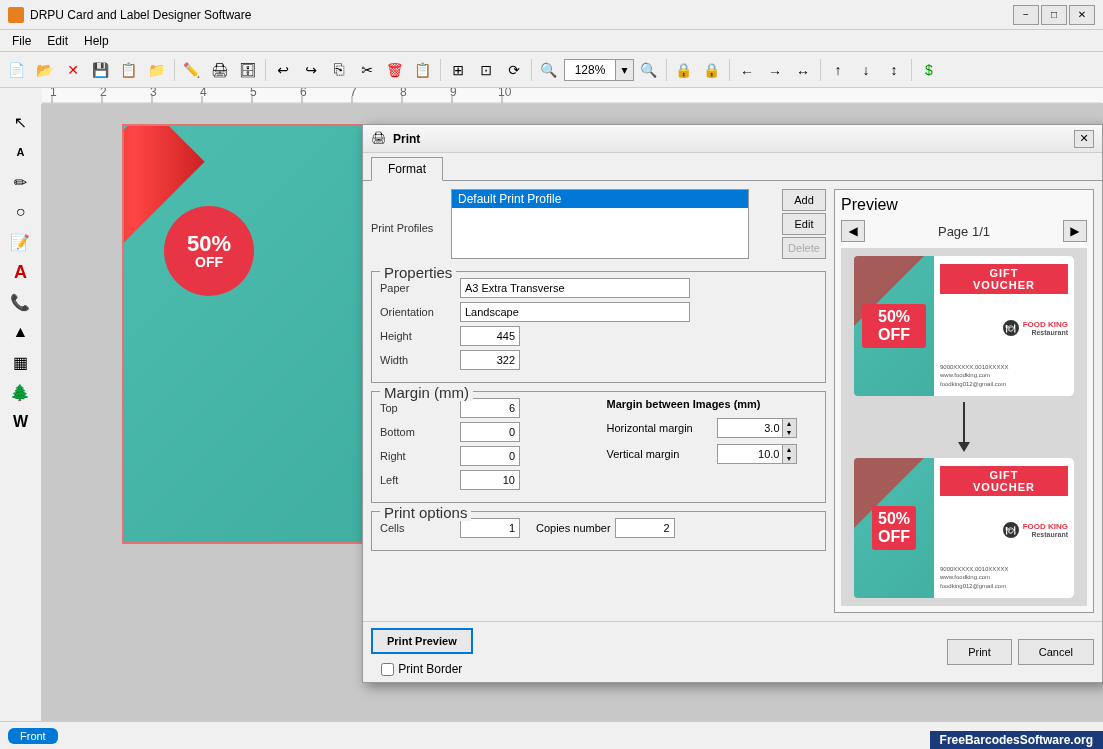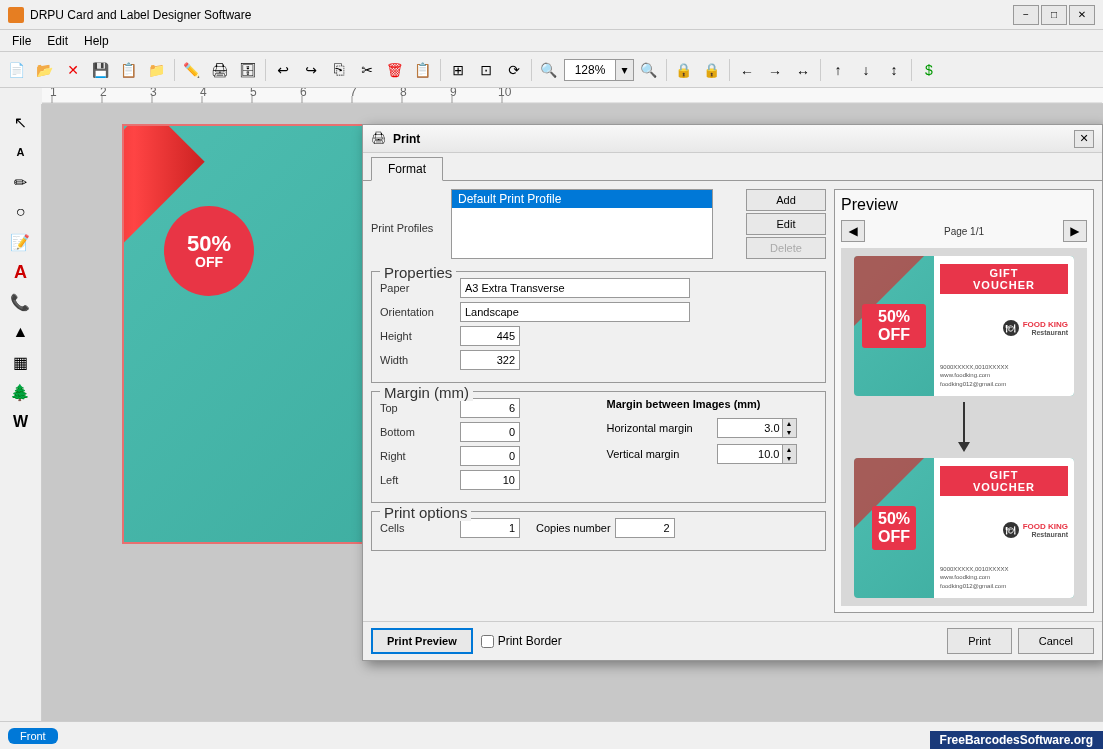--- a/index.html
+++ b/index.html
@@ -201,21 +201,21 @@
       background: white;
       overflow-y: auto;
     }
     .profile-item {
       padding: 2px 6px;
       cursor: pointer;
     }
     .profile-item.selected { background: #0078d7; color: white; }
     .profile-buttons { display: flex; flex-direction: column; gap: 2px; }
     .btn-small {
-      width: 80px;
+      width: 44px;
       height: 22px;
       border: 1px solid #999;
       background: #e8e8e8;
       cursor: pointer;
       font-size: 11px;
     }
     .btn-small:disabled { color: #aaa; cursor: default; }
 
     
     .group-box {
@@ -314,21 +314,21 @@
       margin-bottom: 6px;
     }
     .nav-btn {
       width: 24px; height: 22px;
       border: 1px solid #999;
       background: #e8e8e8;
       cursor: pointer;
       display: flex; align-items: center; justify-content: center;
       font-size: 12px;
     }
-    .preview-page-label { font-size: 10px; color: #333; }
+    .preview-page-label { font-size: 13px; color: #333; }
 
     
     .preview-area {
       background: #d8d8d8;
       padding: 8px;
       display: flex;
       flex-direction: column;
       gap: 6px;
       align-items: center;
       min-height: 340px;
@@ -419,21 +419,21 @@
     }
 
     
     .dialog-footer {
       display: flex;
       justify-content: space-between;
       align-items: center;
       padding: 6px 8px;
       border-top: 1px solid #ccc;
     }
-    .footer-left { display: flex; align-items: center; gap: 8px; }
+    .footer-left { display: flex; align-items: center; gap: 8px; flex-direction: column; }
     .footer-right { display: flex; gap: 6px; }
     .btn-preview {
       height: 26px;
       padding: 0 14px;
       border: 2px solid #0078d7;
       background: #e8e8e8;
       cursor: pointer;
       font-size: 11px;
       font-weight: bold;
     }

